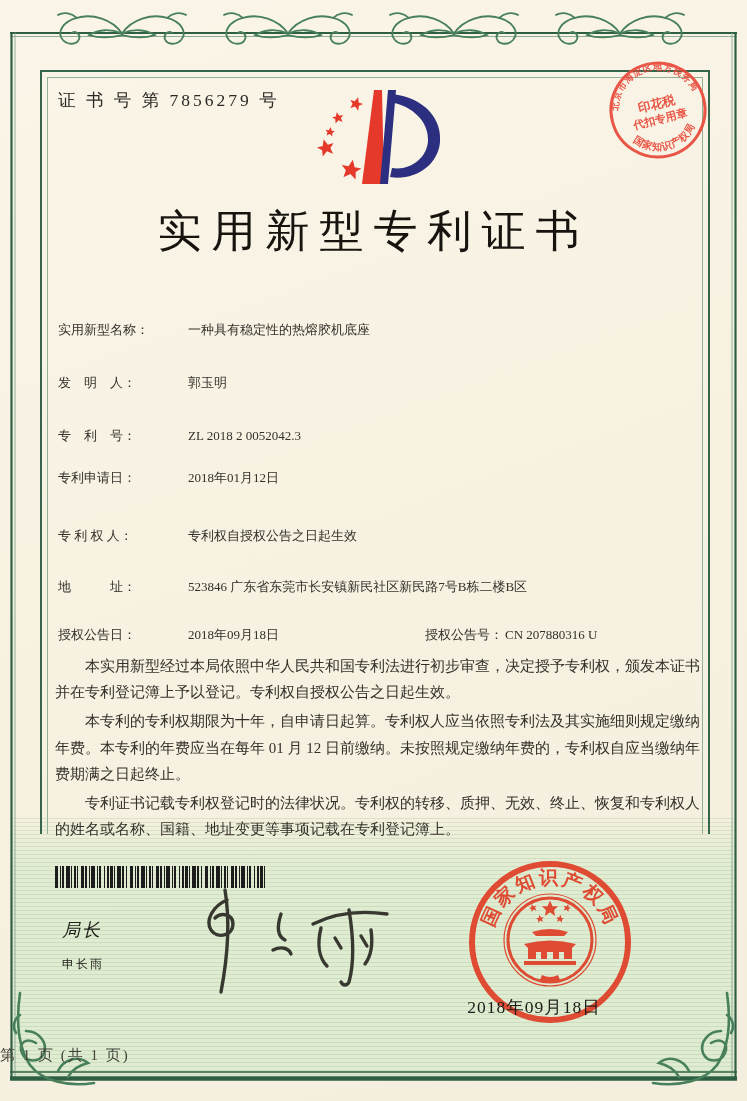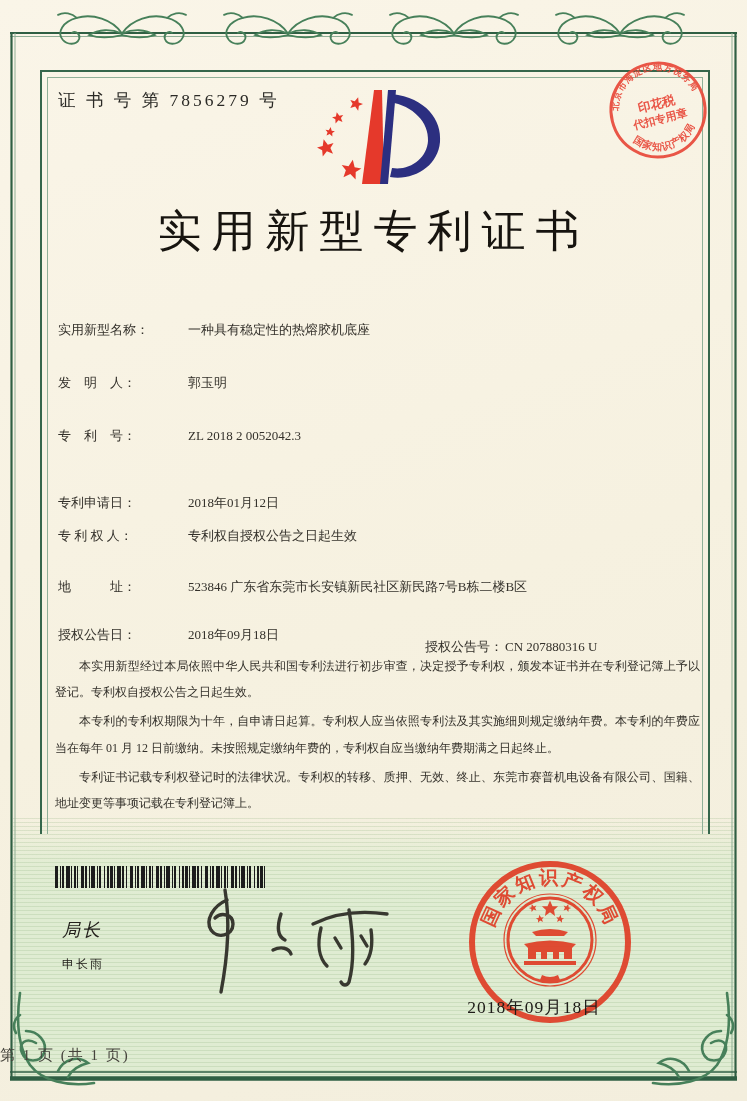--- a/index.html
+++ b/index.html
@@ -20,23 +20,23 @@
   .inner-frame::after{content:"";position:absolute;left:5px;top:5px;right:5px;bottom:0;
     border:1px solid #90b098;border-bottom:none;}
   .cert-no{position:absolute;left:58px;top:88px;font-size:17.5px;letter-spacing:3px;color:#2b2a26;}
   .logo{position:absolute;left:296px;top:84px;}
   .tax-stamp{position:absolute;left:598px;top:50px;opacity:.92;}
   .title{position:absolute;left:0;top:202px;width:100%;margin:0;text-align:center;
     font-size:44px;font-weight:normal;letter-spacing:10px;color:#17140f;}
   .field-row{position:absolute;left:58px;font-size:13px;line-height:25px;color:#33302a;}
   .field-label{display:inline-block;width:130px;vertical-align:top;white-space:nowrap;}
   .field-value{display:inline-block;vertical-align:top;max-width:512px;}
-  .grant-right{position:absolute;left:367px;top:12px;white-space:nowrap;}
+  .grant-right{position:absolute;left:367px;top:0;white-space:nowrap;}
   .grant-right .field-label{width:auto;margin-right:2px;}
-  .paragraphs{position:absolute;left:55px;top:653px;width:645px;font-size:12px;
+  .paragraphs{position:absolute;left:55px;top:653px;width:645px;font-size:15px;
     line-height:26.2px;text-align:justify;color:#33302a;}
   .paragraphs p{margin:0 0 3px 0;text-indent:2em;}
   .barcode{position:absolute;left:55px;top:866px;}
   .officer-title{position:absolute;left:62px;top:918px;font-size:18px;letter-spacing:2px;color:#23211c;font-style:italic;}
   .officer-name{position:absolute;left:62px;top:956px;font-size:12px;letter-spacing:2px;color:#23211c;}
   .signature{position:absolute;left:175px;top:886px;}
   .seal{position:absolute;left:460px;top:852px;}
   .seal-date{position:absolute;left:444px;top:995px;width:180px;text-align:center;
     font-size:17.5px;letter-spacing:1px;color:#1e1c18;}
   .footer{position:absolute;left:0;top:1046px;width:100%;
@@ -131,40 +131,40 @@
 
   <div class="field-row" style="top:317px">
     <span class="field-label">实用新型名称：</span><span class="field-value">一种具有稳定性的热熔胶机底座</span>
   </div>
   <div class="field-row" style="top:370px">
     <span class="field-label">发　明　人：</span><span class="field-value">郭玉明</span>
   </div>
   <div class="field-row" style="top:423px">
     <span class="field-label">专　利　号：</span><span class="field-value">ZL 2018 2 0052042.3</span>
   </div>
-  <div class="field-row" style="top:490px">
+  <div class="field-row" style="top:465px">
     <span class="field-label">专利申请日：</span><span class="field-value">2018年01月12日</span>
   </div>
   <div class="field-row" style="top:523px">
     <span class="field-label">专 利 权 人：</span><span class="field-value">专利权自授权公告之日起生效</span>
   </div>
   <div class="field-row" style="top:574px">
     <span class="field-label">地　　　址：</span><span class="field-value">523846  广东省东莞市长安镇新民社区新民路7号B栋二楼B区</span>
   </div>
   <div class="field-row" style="top:622px;width:650px">
     <span class="field-label">授权公告日：</span><span class="field-value">2018年09月18日</span>
     <span class="grant-right">
       <span class="field-label">授权公告号：</span><span class="field-value">CN 207880316 U</span>
     </span>
   </div>
 
   <div class="paragraphs">
     <p>本实用新型经过本局依照中华人民共和国专利法进行初步审查，决定授予专利权，颁发本证书并在专利登记簿上予以登记。专利权自授权公告之日起生效。</p>
     <p>本专利的专利权期限为十年，自申请日起算。专利权人应当依照专利法及其实施细则规定缴纳年费。本专利的年费应当在每年 01 月 12 日前缴纳。未按照规定缴纳年费的，专利权自应当缴纳年费期满之日起终止。</p>
-    <p>专利证书记载专利权登记时的法律状况。专利权的转移、质押、无效、终止、东莞市赛普机电设备有限公司、国籍、地址变更等事项记载在专利登记簿上。</p>
+    <p>专利证书记载专利权登记时的法律状况。专利权的转移、质押、无效、终止、恢复和专利权人的姓名或名称、国籍、地址变更等事项记载在专利登记簿上。</p>
   </div>
 
   <svg class="barcode" width="212" height="22" viewBox="0 0 212 22" xmlns="http://www.w3.org/2000/svg">
     <line x1="0" y1="11" x2="212" y2="11" stroke="#1c1c1c" stroke-width="22" stroke-dasharray="3 2 1 1 2 2 4 1 1 2 2 1 1 3 3 1 2 2 1 1 4 2 1 1 2 3 1 2 2 1 3 1 1 2 4 1 2 2 1 3"></line>
   </svg>
 
   <div class="officer-title">局长</div>
   <div class="officer-name">申长雨</div>
 
   <svg class="signature" width="230" height="110" viewBox="0 0 230 110" xmlns="http://www.w3.org/2000/svg">

